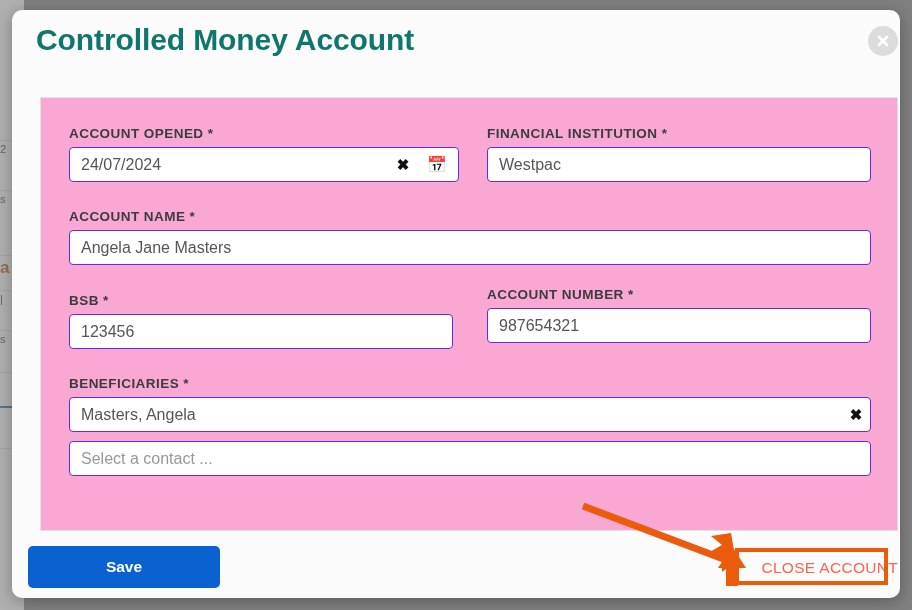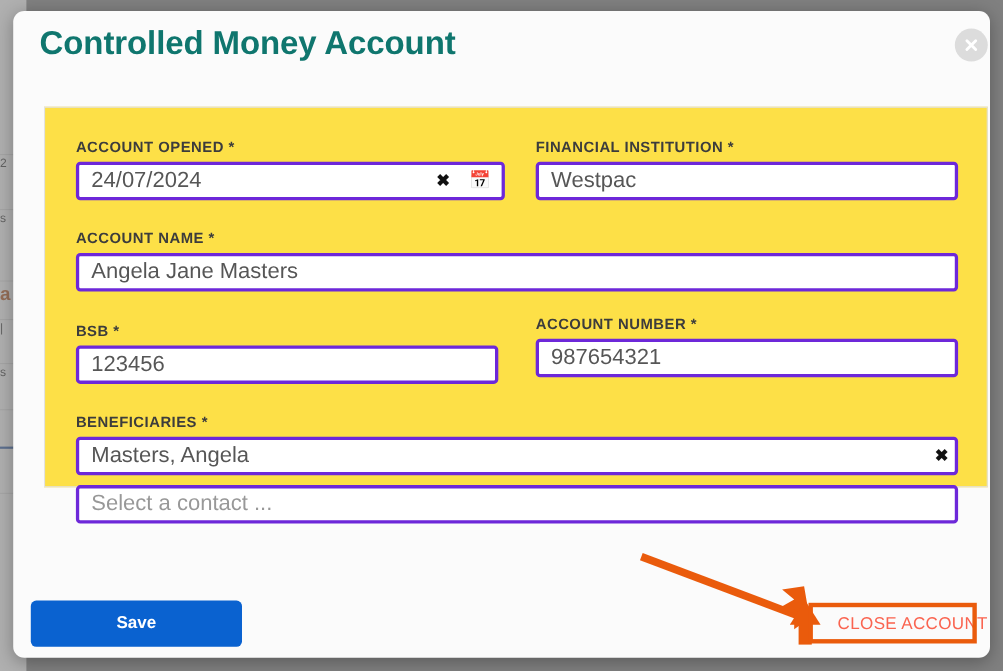--- a/index.html
+++ b/index.html
@@ -92,22 +92,22 @@
     cursor: pointer;
   }
   #close-btn svg { display:block; margin: 7px auto; }
 
   
   #form-panel {
     position: absolute;
     left: 28px;
     top: 87px;
     width: 858px;
-    height: 346px;
-    background: #fde047;
+    height: 434px;
+    background: #f9a8d4;
     border: 1px solid #e2e2e2;
     box-sizing: border-box;
   }
 
   .field {
     position: absolute;
     box-sizing: border-box;
   }
   .field-label {
     font-size: 13.5px;
@@ -115,24 +115,24 @@
     color: #3c3c3c;
     letter-spacing: 0.45px;
     margin-bottom: 6px;
     white-space: nowrap;
   }
   .text-input {
     box-sizing: border-box;
     width: 100%;
     height: 35px;
     background: #ffffff;
-    border: 3px solid #6d28d9;
+    border: 1px solid #6d28d9;
     border-radius: 4px;
     font-family: "Liberation Sans", sans-serif;
-    font-size: 20px;
+    font-size: 16px;
     color: #565656;
     padding: 0 11px;
     outline: none;
     display: flex;
     align-items: center;
   }
   .text-input.placeholder { color: #989898; }
 
   .input-wrap { position: relative; }
   .inline-icon {

